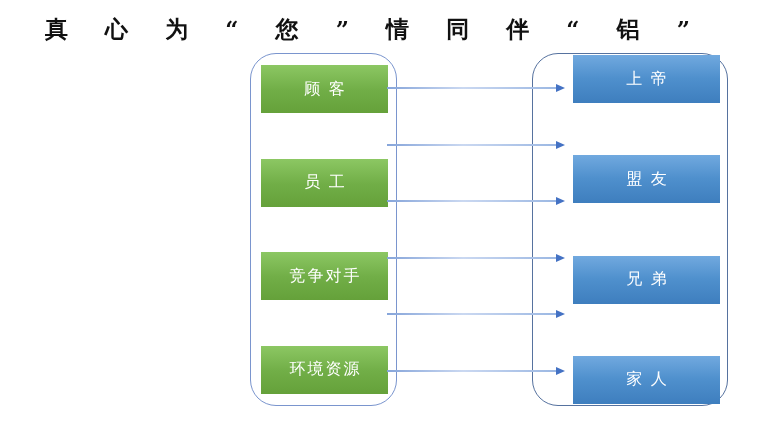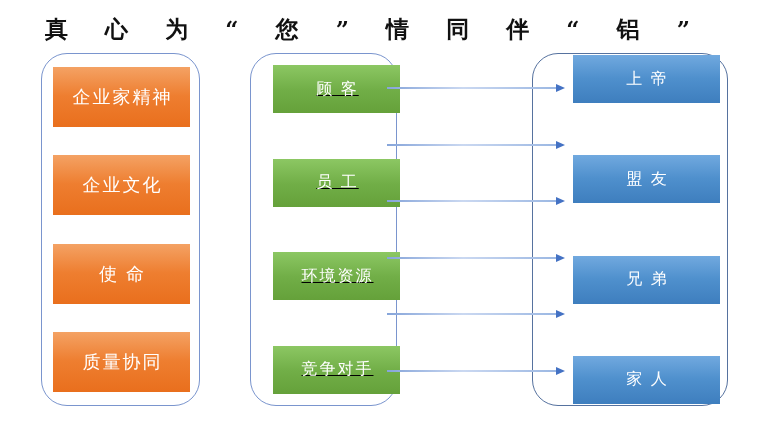--- a/index.html
+++ b/index.html
@@ -36,21 +36,21 @@
     height: 353px;
     border: 1.4px solid #7A95CE;
     border-radius: 26px;
     box-sizing: border-box;
     display: flex;
     flex-direction: column;
     justify-content: space-between;
     background: transparent;
   }
   .panel-left   { left: 41px;  width: 159px; padding: 13px 0; }
-  .panel-middle { left: 250px; width: 147px; padding: 11px 12px; text-decoration: underline; }
+  .panel-middle { left: 250px; width: 147px; padding: 11px 0; }
   .panel-right  { left: 532px; width: 196px; padding: 1px 0; border-color: #56729F; align-items: center; }
 
   
   .box {
     box-sizing: border-box;
     display: flex;
     align-items: center;
     justify-content: center;
     color: #ffffff;
     letter-spacing: 2px;
@@ -110,31 +110,25 @@
       <span>您</span>
       <span>”</span>
       <span>情</span>
       <span>同</span>
       <span>伴</span>
       <span>“</span>
       <span>铝</span>
       <span>”</span>
     </div>
 
-  <div class="panel panel-left" id="panel-left">
-      <div class="box box-orange">企业家精神</div>
-      <div class="box box-orange">企业文化</div>
-      <div class="box box-orange">使 命</div>
-      <div class="box box-orange">质量协同</div>
-    </div>
   <div class="panel panel-middle" id="panel-middle">
       <div class="box box-green">顾 客</div>
       <div class="box box-green">员 工</div>
+      <div class="box box-green">竞争对手</div>
       <div class="box box-green">环境资源</div>
-      <div class="box box-green">竞争对手</div>
     </div>
   <div class="panel panel-right" id="panel-right">
       <div class="box box-blue">上 帝</div>
       <div class="box box-blue">盟 友</div>
       <div class="box box-blue">兄 弟</div>
       <div class="box box-blue">家 人</div>
     </div>
 
   <div id="arrows">
       <div class="arrow" style="top: 83px;">

